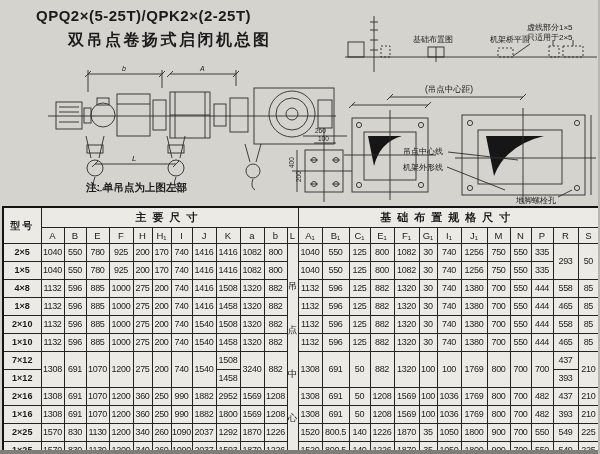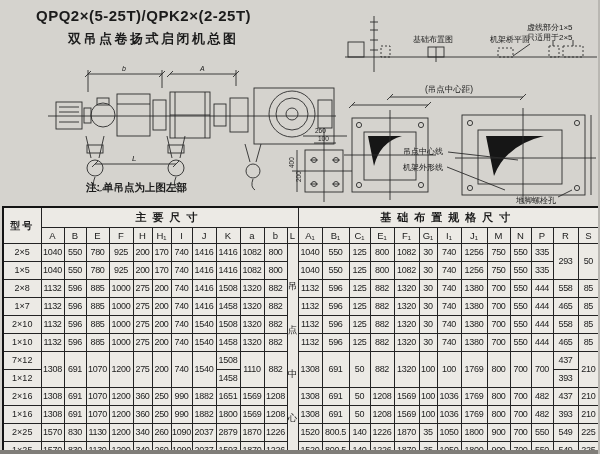--- a/index.html
+++ b/index.html
@@ -1,30 +1,30 @@
 <!DOCTYPE html>
 <html><head>
 <meta charset="utf-8">
 <style>
   html,body{margin:0;padding:0;background:#9a9894;}
   .page{position:relative;width:600px;height:454px;background:#d5d3ce;overflow:hidden;
         font-family:"Liberation Sans","DejaVu Sans",sans-serif;color:#1b1b1b;}
   .title{position:absolute;left:36px;top:7px;font-size:15px;font-weight:bold;letter-spacing:.5px;}
-  .subtitle{position:absolute;left:68px;top:30px;font-size:13px;font-weight:bold;letter-spacing:2.5px;}
+  .subtitle{position:absolute;left:68px;top:30px;font-size:16px;font-weight:bold;letter-spacing:2.5px;}
   svg.drawing{position:absolute;left:0;top:0;}
   svg text{fill:#1b1b1b;font-family:"Liberation Sans","DejaVu Sans",sans-serif;}
   table.spec{position:absolute;left:2px;top:206px;width:596px;border-collapse:collapse;
              table-layout:fixed;background:#eceae5;border:2px solid #141414;}
   .spec th,.spec td{border:1px solid #232323;text-align:center;vertical-align:middle;
              padding:0;overflow:hidden;line-height:1;}
   .spec thead tr.grp th{height:19px;font-size:11px;font-weight:bold;letter-spacing:6px;}
   .spec thead tr.grp th.model-h{letter-spacing:2px;font-size:10px;}
   .spec thead tr.cols th{height:15px;font-size:9.5px;font-weight:normal;}
   .spec tbody td{height:17px;font-size:9px;letter-spacing:-.3px;}
-  .spec td.model{font-size:9px;letter-spacing:0;}
+  .spec td.model{font-size:9px;letter-spacing:0;font-weight:bold;}
   .spec td.vert{white-space:pre-line;line-height:44px;font-size:9.5px;letter-spacing:0;}
   .scan-edge{position:absolute;left:0;bottom:0;width:600px;height:4px;background:#807e79;}
   .scan-edge-r{position:absolute;right:0;top:0;width:2px;height:454px;background:#b9b7b2;}
 </style>
 </head>
 <body>
 
 <div class="page">
 
   <div class="title">QPQ2×(5-25T)/QPK2×(2-25T)</div>
@@ -319,21 +319,21 @@
           <td>800</td>
           <td>1082</td>
           <td>30</td>
           <td>740</td>
           <td>1256</td>
           <td>750</td>
           <td>550</td>
           <td>335</td>
         </tr>
         <tr>
-          <td class="model">2×8</td>
+          <td class="model">4×8</td>
           <td>1132</td>
           <td>596</td>
           <td>885</td>
           <td>1000</td>
           <td>275</td>
           <td>200</td>
           <td>740</td>
           <td>1416</td>
           <td>1508</td>
           <td>1320</td>
@@ -346,21 +346,21 @@
           <td>30</td>
           <td>740</td>
           <td>1380</td>
           <td>700</td>
           <td>550</td>
           <td>444</td>
           <td>558</td>
           <td>85</td>
         </tr>
         <tr>
-          <td class="model">1×7</td>
+          <td class="model">1×8</td>
           <td>1132</td>
           <td>596</td>
           <td>885</td>
           <td>1000</td>
           <td>275</td>
           <td>200</td>
           <td>740</td>
           <td>1416</td>
           <td>1458</td>
           <td>1320</td>
@@ -437,21 +437,21 @@
           <td class="model">7×12</td>
           <td rowspan="2">1308</td>
           <td rowspan="2">691</td>
           <td rowspan="2">1070</td>
           <td rowspan="2">1200</td>
           <td rowspan="2">275</td>
           <td rowspan="2">200</td>
           <td rowspan="2">740</td>
           <td rowspan="2">1540</td>
           <td>1508</td>
-          <td rowspan="2">1110</td>
+          <td rowspan="2">3240</td>
           <td rowspan="2">882</td>
           <td rowspan="2">1308</td>
           <td rowspan="2">691</td>
           <td rowspan="2">50</td>
           <td rowspan="2">882</td>
           <td rowspan="2">1320</td>
           <td rowspan="2">100</td>
           <td rowspan="2">100</td>
           <td rowspan="2">1769</td>
           <td rowspan="2">800</td>
@@ -468,21 +468,21 @@
         <tr>
           <td class="model">2×16</td>
           <td>1308</td>
           <td>691</td>
           <td>1070</td>
           <td>1200</td>
           <td>360</td>
           <td>250</td>
           <td>990</td>
           <td>1882</td>
-          <td>1651</td>
+          <td>2952</td>
           <td>1569</td>
           <td>1208</td>
           <td>1308</td>
           <td>691</td>
           <td>50</td>
           <td>1208</td>
           <td>1569</td>
           <td>100</td>
           <td>1036</td>
           <td>1769</td>
@@ -522,21 +522,21 @@
         <tr>
           <td class="model">2×25</td>
           <td>1570</td>
           <td>830</td>
           <td>1130</td>
           <td>1200</td>
           <td>340</td>
           <td>260</td>
           <td>1090</td>
           <td>2037</td>
-          <td>2879</td>
+          <td>1292</td>
           <td>1870</td>
           <td>1226</td>
           <td>1520</td>
           <td>800.5</td>
           <td>140</td>
           <td>1226</td>
           <td>1870</td>
           <td>35</td>
           <td>1050</td>
           <td>1800</td>

